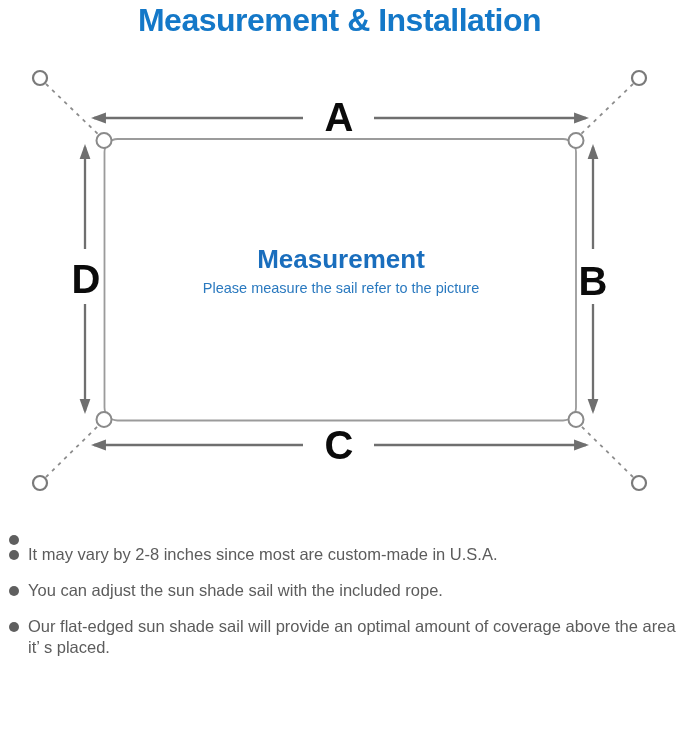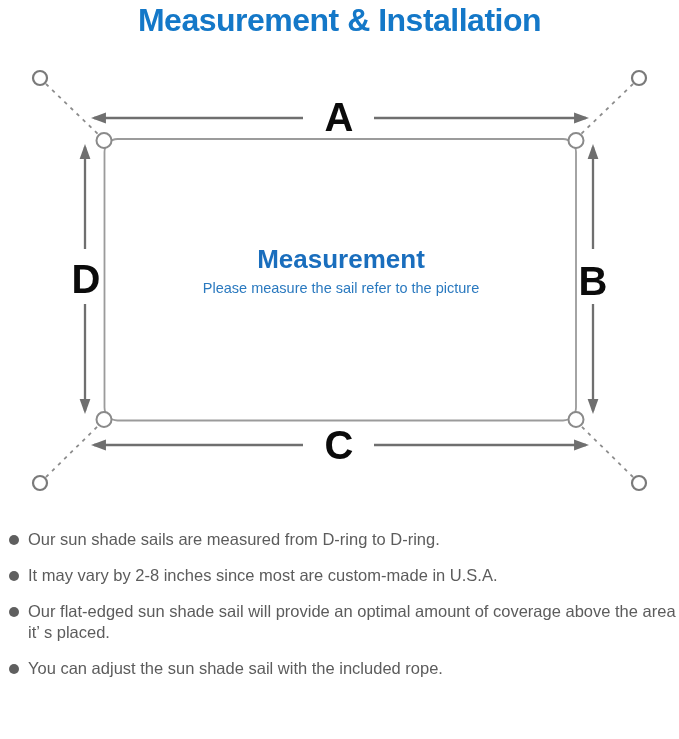--- a/index.html
+++ b/index.html
@@ -84,29 +84,28 @@
     <text class="dim" x="339" y="459">C</text>
     <text class="dim" x="86" y="293">D</text>
 
     <text class="center-heading" x="341" y="268" fill="#1a6ebd">Measurement</text>
     <text class="center-sub" x="341" y="293" fill="#2a79bf">Please measure the sail refer to the picture</text>
   </svg>
 
   <ul class="notes">
     <li class="note">
       <span class="dot"></span>
-      <span>Our sun shade sails are measured from D-ring to D-ring.</span>
     </li>
     <li class="note">
       <span class="dot"></span>
       <span>It may vary by 2-8 inches since most are custom-made in U.S.A.</span>
     </li>
     <li class="note">
       <span class="dot"></span>
-      <span>Our flat-edged sun shade sail will provide an optimal amount of coverage above the area it’ s placed.</span>
+      <span>You can adjust the sun shade sail with the included rope.</span>
     </li>
     <li class="note">
       <span class="dot"></span>
-      <span>You can adjust the sun shade sail with the included rope.</span>
+      <span>Our flat-edged sun shade sail will provide an optimal amount of coverage above the area it’ s placed.</span>
     </li>
   </ul>
 
 </div>
 
 </body></html>

